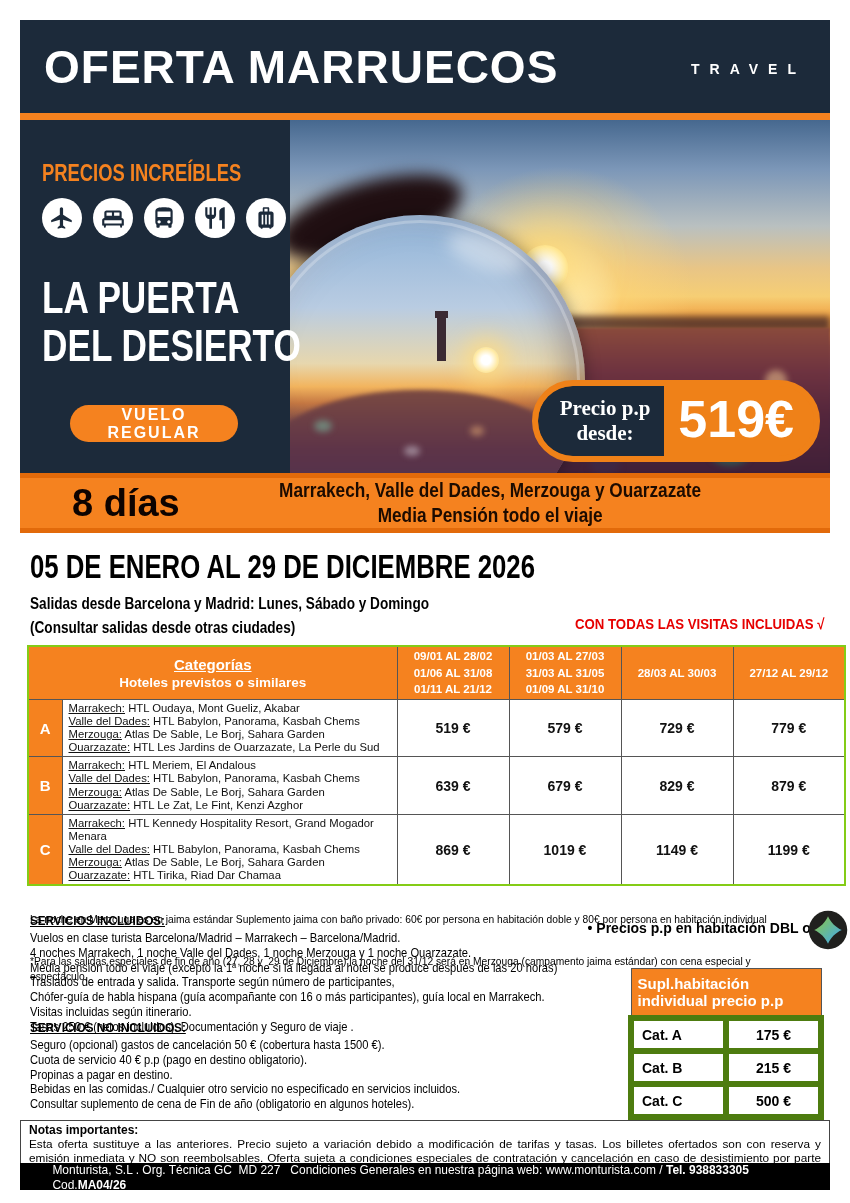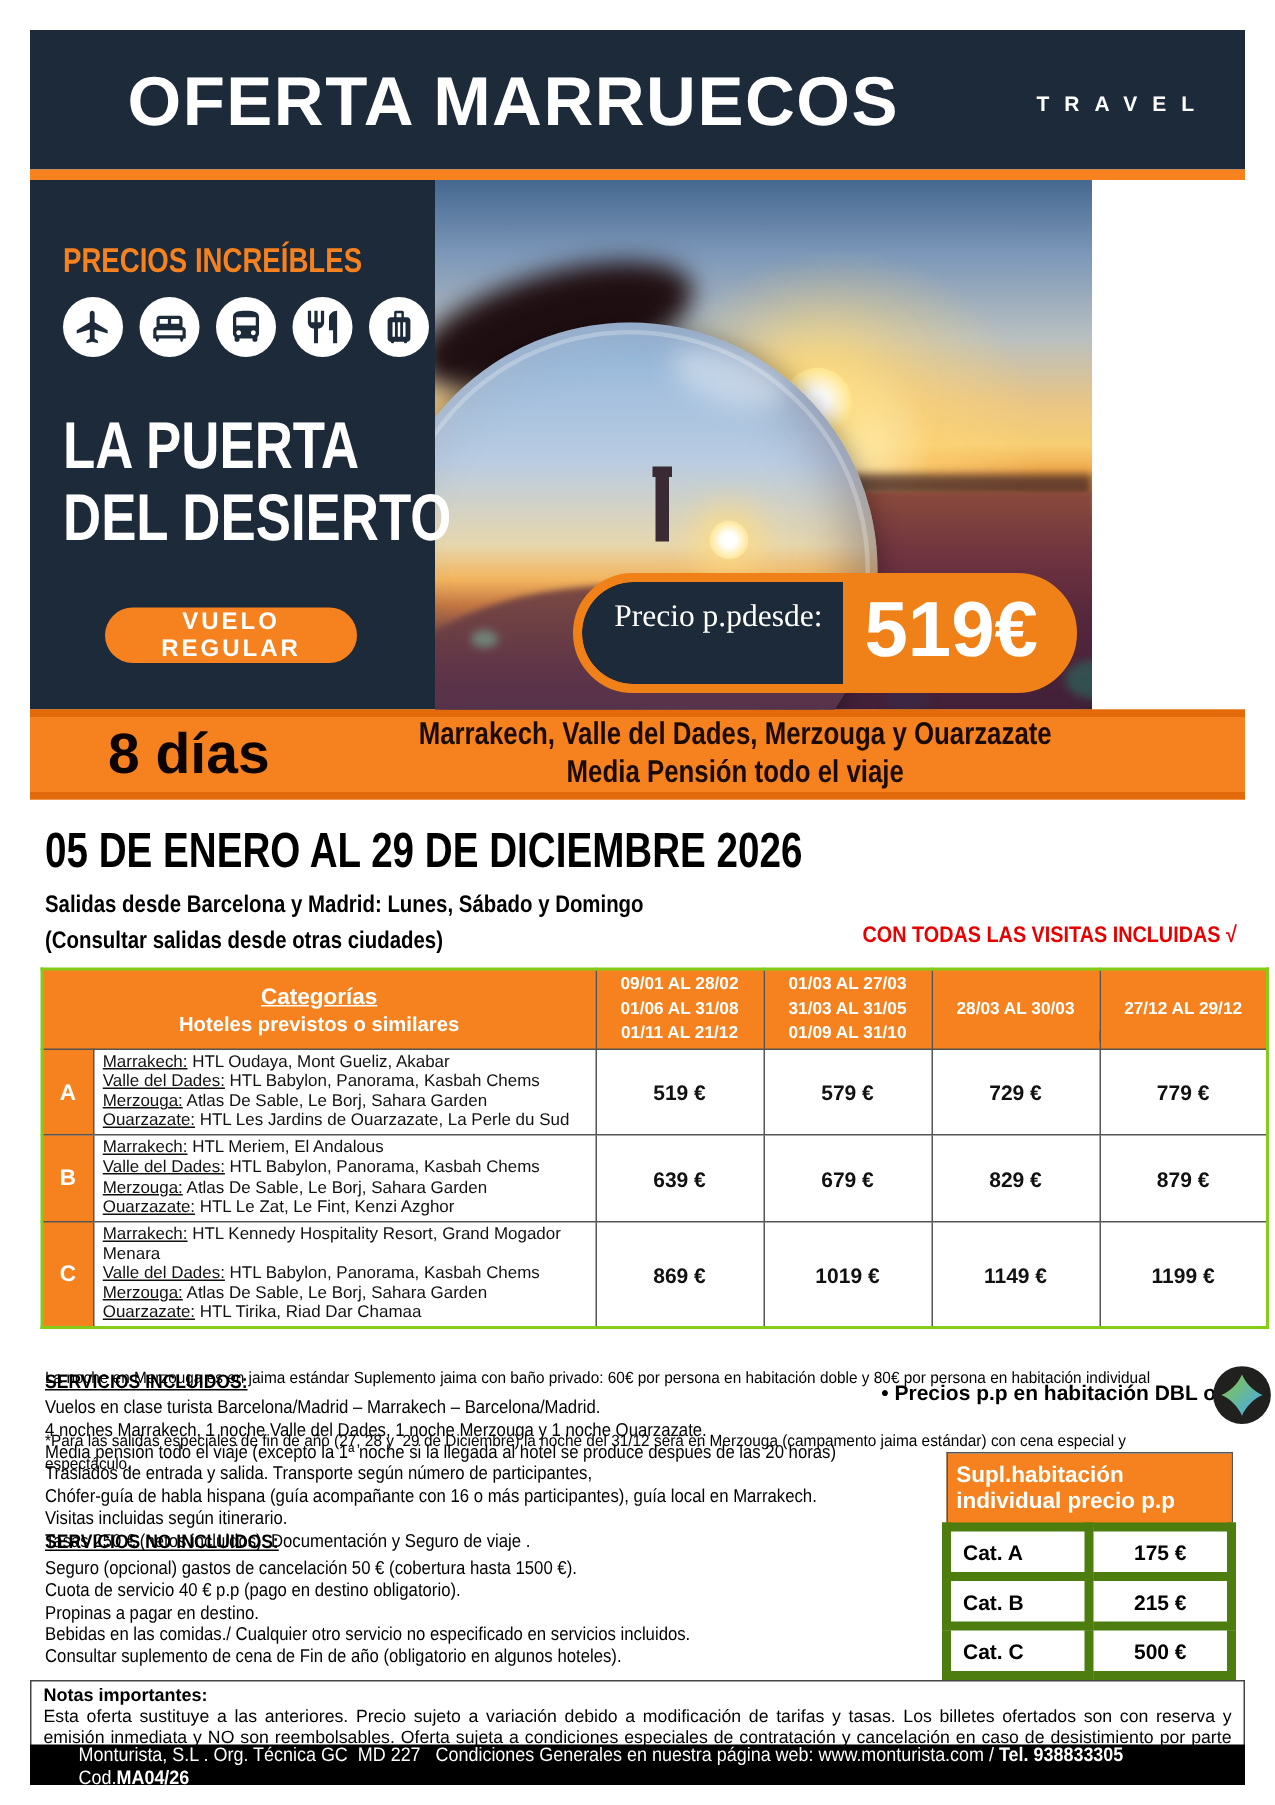--- a/index.html
+++ b/index.html
@@ -4,30 +4,30 @@
 <style>
   html,body{margin:0;padding:0;background:#fff;}
   .page{position:relative;width:850px;height:1203px;background:#fff;
         font-family:"Liberation Sans",sans-serif;overflow:hidden;}
   :root{
     --navy:#1c2a3a; --orange:#f5821f; --orange-dark:#e26a0a; --red:#e60000;
   }
   
   .header{position:absolute;left:20px;top:20px;width:810px;height:93px;background:var(--navy);
           display:flex;align-items:center;justify-content:space-between;padding:0 24px;box-sizing:border-box;}
-  .header-title{color:#fff;font-size:46px;font-weight:bold;letter-spacing:1px;white-space:nowrap;margin-left:41px;}
+  .header-title{color:#fff;font-size:46px;font-weight:bold;letter-spacing:1px;white-space:nowrap;}
   .brand{display:flex;flex-direction:column;align-items:flex-start;line-height:1;}
   .brand-main{display:flex;align-items:flex-end;color:#fff;font-size:29px;font-weight:bold;letter-spacing:4px;}
   .brand-dots{display:flex;flex-direction:column;gap:3px;margin:0 4px 2px 2px;transform:translateY(-4px);}
   .dot{width:7px;height:7px;border-radius:50%;}
   .dot-white{background:#fff;} .dot-green{background:#46a83c;} .dot-orange{background:var(--orange);}
   .brand-sub{color:#fff;font-size:14px;letter-spacing:10px;margin-top:5px;font-weight:bold;}
   .orange-strip{position:absolute;left:20px;top:113px;width:810px;height:7px;background:var(--orange);}
   
-  .hero{position:absolute;left:20px;top:120px;width:708px;height:353px;background:var(--navy);display:flex;}
+  .hero{position:absolute;left:20px;top:120px;width:810px;height:353px;background:var(--navy);display:flex;}
   .hero-left{width:270px;position:relative;box-sizing:border-box;padding:40px 0 0 22px;z-index:3;}
   .tagline{color:var(--orange);font-size:23px;font-weight:bold;transform:scaleX(.8);transform-origin:left;white-space:nowrap;}
   .icon-row{display:flex;gap:11px;margin-top:11px;}
   .icon-circle{width:40px;height:40px;border-radius:50%;background:#fff;display:flex;align-items:center;justify-content:center;flex:0 0 auto;}
   .icon-circle svg{width:26px;height:26px;fill:var(--navy);}
   .hero-title{margin-top:36px;color:#fff;font-size:44px;font-weight:bold;line-height:1.1;
               transform:scaleX(.8);transform-origin:left;white-space:nowrap;}
   .hero-button{position:absolute;left:50px;top:285px;width:168px;height:37px;border-radius:19px;background:var(--orange);
                color:#fff;font-size:16px;font-weight:bold;letter-spacing:2px;display:flex;align-items:center;justify-content:center;
                border:none;cursor:pointer;}
@@ -54,22 +54,22 @@
   .ball::after{content:'';position:absolute;left:58%;top:6%;width:80px;height:34px;border-radius:50%;
        background:rgba(255,255,255,.4);filter:blur(8px);transform:rotate(18deg);}
   .minaret{position:absolute;left:55%;top:31%;width:9px;height:44px;background:#3a2a33;}
   .minaret::before{content:'';position:absolute;left:-2px;top:-6px;width:13px;height:7px;background:#3a2a33;}
   .ball-sun{position:absolute;left:66%;top:40%;width:26px;height:26px;border-radius:50%;
        background:radial-gradient(circle,#fff 25%,#ffe9a0 65%,rgba(255,210,90,0) 100%);box-shadow:0 0 22px 10px rgba(255,220,130,.8);}
   .ball-market{position:absolute;left:4%;right:4%;top:53%;height:40%;filter:blur(2px);
        background:linear-gradient(180deg,#7a4a42 0%,#5e3448 45%,#463052 100%);border-radius:50% 50% 45% 45%;}
   .price-badge{position:absolute;right:10px;bottom:11px;display:flex;border:6px solid #ef8118;border-radius:44px;
        overflow:hidden;background:#ef8118;z-index:4;}
-  .pb-left{background:var(--navy);color:#fff;font-family:"Liberation Serif",serif;font-weight:normal;font-size:21px;
-       line-height:1.18;padding:10px 14px 10px 22px;border-radius:34px 0 0 34px;display:flex;flex-direction:row;
+  .pb-left{background:var(--navy);color:#fff;font-family:"Liberation Serif",serif;font-weight:bold;font-size:21px;
+       line-height:1.18;padding:10px 14px 10px 22px;border-radius:34px 0 0 34px;display:flex;flex-direction:column;
        justify-content:center;text-align:center;}
   .pb-right{color:#fff;font-size:52px;font-weight:bold;padding:2px 20px 6px 14px;display:flex;align-items:center;}
   
   .banner{position:absolute;left:20px;top:473px;width:810px;height:60px;background:var(--orange);
        border-top:5px solid var(--orange-dark);border-bottom:5px solid var(--orange-dark);box-sizing:border-box;
        display:flex;align-items:center;}
   .banner-duration{font-size:38px;font-weight:bold;color:#0d0300;margin-left:52px;white-space:nowrap;}
   .banner-center{flex:1;text-align:center;font-size:21px;font-weight:bold;color:#1c0b00;line-height:1.18;
        transform:scaleX(.82);transform-origin:center;margin-right:30px;}
   

